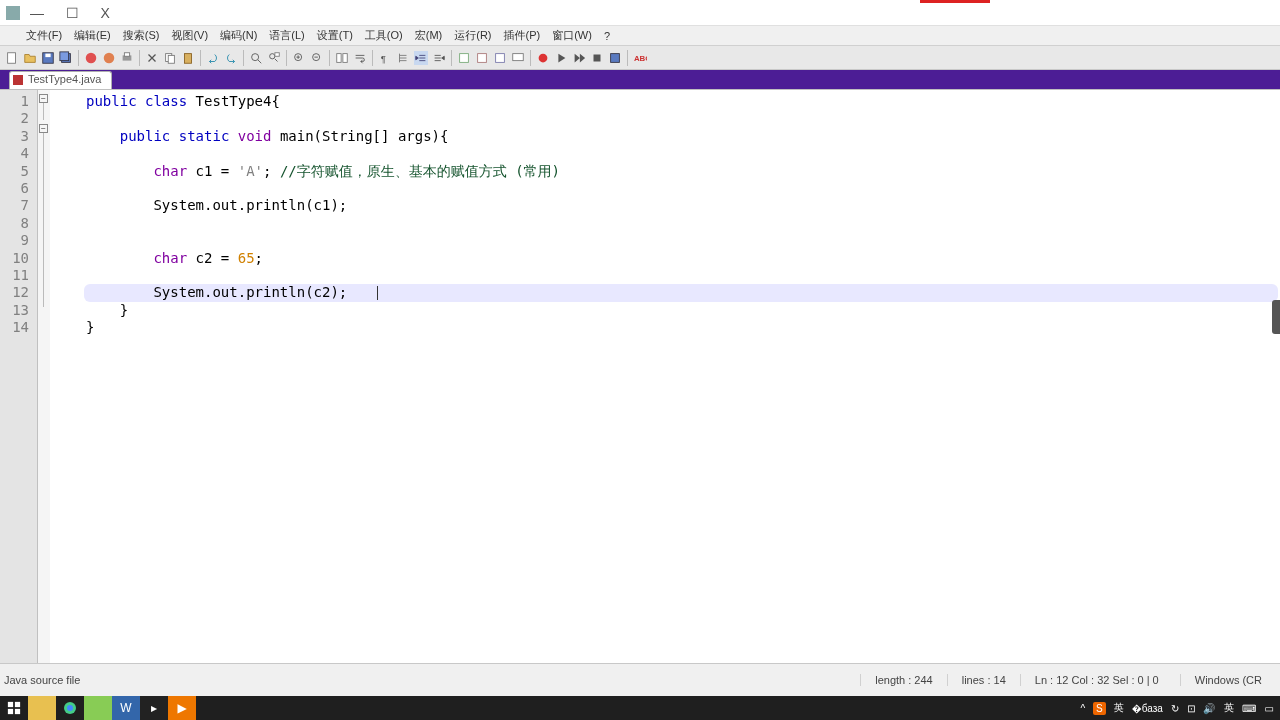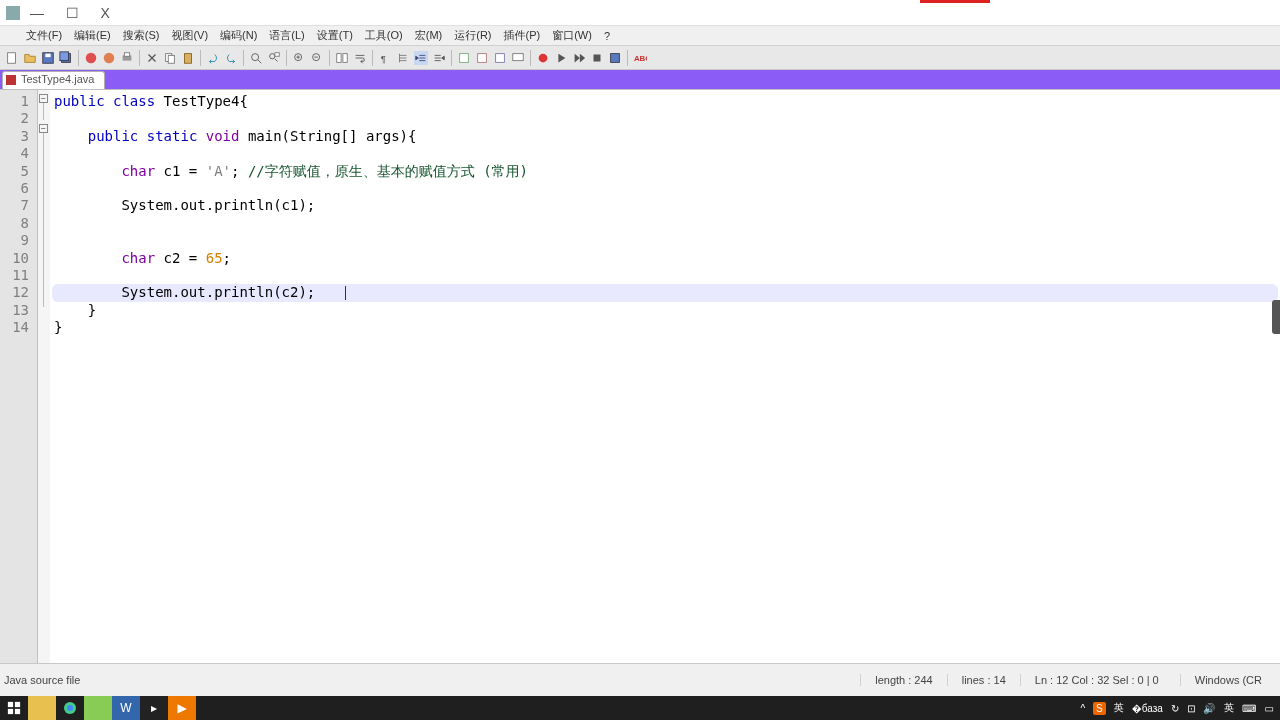--- a/index.html
+++ b/index.html
@@ -8,31 +8,31 @@
 .titlebar .icon { width:14px; height:14px; margin-right:6px; background:#8aa; }
 .titlebar .title { flex:1; font-size:11px; color:#222; white-space:nowrap; overflow:hidden; }
 .win-controls { display:flex; gap:14px; color:#555; font-size:14px; }
 .win-controls span { cursor:default; padding:0 4px; }
 .menubar { height:20px; display:flex; align-items:center; padding:0 20px; background:#f0f0f0; border-bottom:1px solid #d0d0d0; font-size:11px; color:#333; }
 .menubar .menu-item { padding:2px 6px; cursor:default; }
 .toolbar { height:24px; background:#e8e8e8; border-bottom:1px solid #c8c8c8; display:flex; align-items:center; padding:0 4px; gap:2px; }
 .toolbar .btn { width:16px; height:16px; border:1px solid transparent; display:inline-flex; align-items:center; justify-content:center; }
 .toolbar .sep { width:1px; height:16px; background:#bbb; margin:0 2px; }
 .toolbar .btn svg { width:14px; height:14px; }
-.tabbar { height:20px; background:#8b5cf6; display:flex; align-items:flex-end; padding-left:2px; border-bottom:1px solid #c0c0c0; }
+.tabbar { height:20px; background:#4c1d95; display:flex; align-items:flex-end; padding-left:9px; border-bottom:1px solid #c0c0c0; }
 .tab { height:18px; background:#fff; border:1px solid #b0b0b0; border-bottom:none; padding:1px 10px 0 18px; font-size:11px; color:#555; position:relative; border-radius:3px 3px 0 0; }
 .tab::before { content:""; position:absolute; left:3px; top:3px; width:10px; height:10px; background:#b33; }
 .editor { position:absolute; top:90px; left:0; right:0; bottom:40px; display:flex; font-family:Consolas,monospace; font-size:14px; background:#fff; }
 .gutter { width:38px; background:#e4e4e4; color:#808080; text-align:right; padding:3px 8px 0 0; line-height:17.4px; border-right:1px solid #c0c0c0; }
 .gutter div { height:17.4px; }
 .fold { width:12px; background:#f5f5f5; }
 .fold .box { width:9px; height:9px; border:1px solid #888; margin:4px 0 0 1px; font-size:8px; line-height:7px; text-align:center; color:#555; }
 .fold .vline { border-left:1px solid #bbb; margin-left:5px; height:17.4px; }
 .code { flex:1; padding:3px 2px 0 2px; line-height:17.4px; white-space:pre; position:relative; }
-.code-line { height:17.4px; padding-left:2px; }
+.code-line { height:17.4px; padding-left:2px;margin-left:32px; }
 .code-line.current { background:#e8e8ff;border-radius:6px; }
 .kw { color:#0000c0; }
 .type { color:#8000a0; }
 .str { color:#808080; }
 .num { color:#d08000; }
 .cmt { color:#14532d; }
 .txtcur { display:inline-block; width:1px; height:14px; background:#333; vertical-align:middle; margin-left:30px; }
 .statusbar { position:absolute; bottom:24px; left:0; right:0; height:18px; background:#f0f0f0; border-top:1px solid #c8c8c8; display:flex; align-items:center; font-size:11px; color:#444; padding:16px 4px; }
 .statusbar .left { flex:1; }
 .statusbar .seg { padding:0 14px; border-left:1px solid #d0d0d0; }

